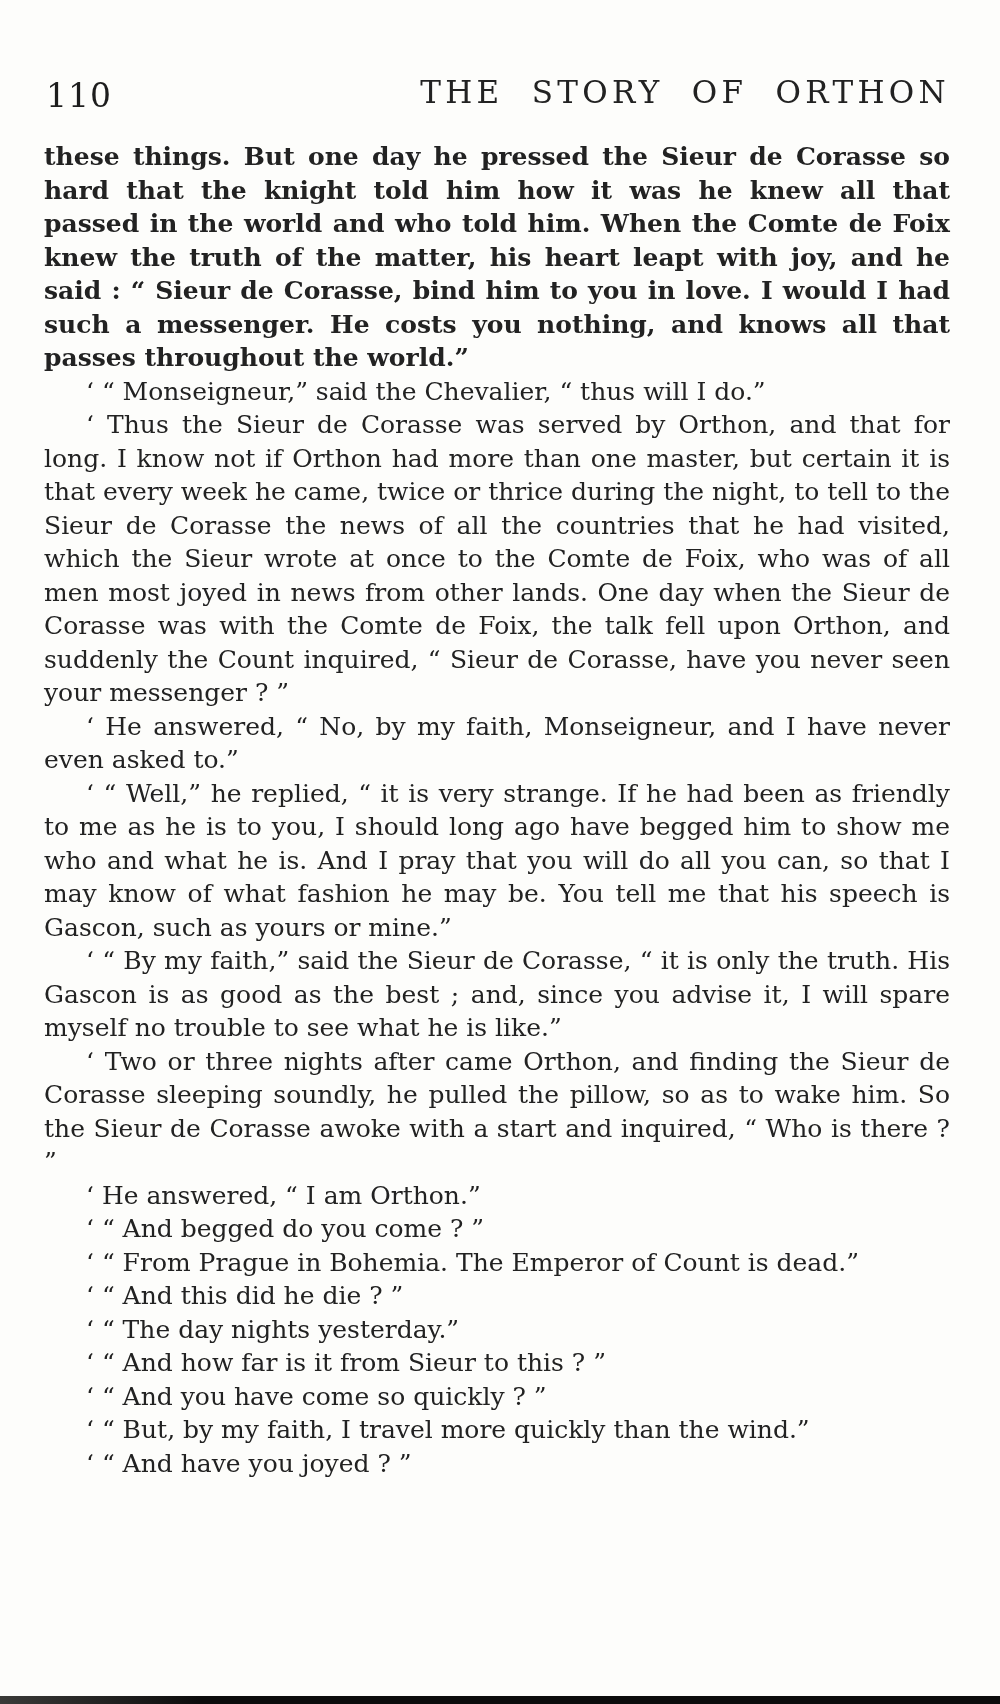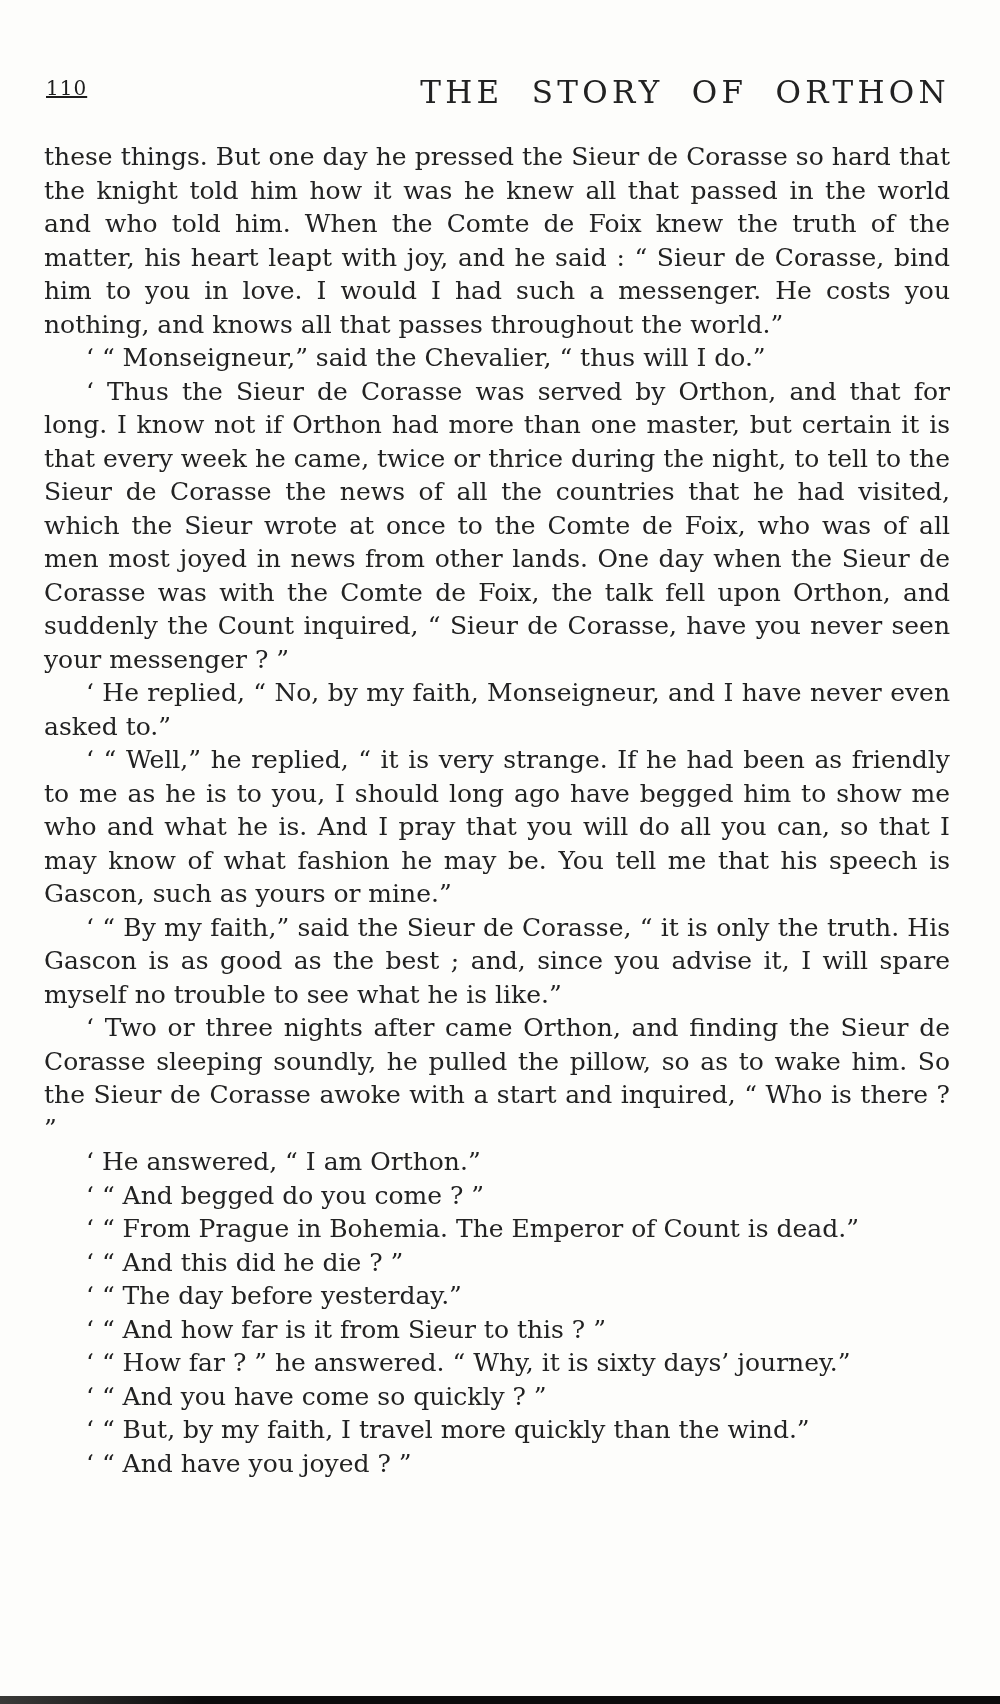--- a/index.html
+++ b/index.html
@@ -20,42 +20,42 @@
   }
   .running-head {
     position: relative;
     height: 42px;
     margin-bottom: 26px;
   }
   .page-number {
     position: absolute;
     left: 2px;
     top: 4px;
-    font-size: 20px;
+    font-size: 33px;
     letter-spacing: 1px;
-    text-decoration: underline;
   }
   .page-title {
     text-align: right;
     font-size: 31px;
     letter-spacing: 0.14em;
     word-spacing: 0.45em;
     padding-top: 2px;
     color: #222;
   }
   .page-body p {
     margin: 0;
     font-size: 25px;
     line-height: 33.5px;
     text-align: justify;
     text-indent: 42px;
     color: #222;
   }
   .page-body p.first {
     text-indent: 0;
+    font-weight: bold;
   }
   .scan-edge {
     position: absolute;
     left: 0;
     right: 0;
     bottom: 0;
     height: 8px;
     background: linear-gradient(90deg, #3a3a38 0%, #0c0c0c 20%, #0c0c0c 100%);
   }
 </style>
@@ -66,31 +66,30 @@
 
   <div class="running-head">
     <span class="page-number">110</span>
     <div class="page-title">THE STORY OF ORTHON</div>
   </div>
 
   <div class="page-body">
     <p class="first">these things. But one day he pressed the Sieur de Corasse so hard that the knight told him how it was he knew all that passed in the world and who told him. When the Comte de Foix knew the truth of the matter, his heart leapt with joy, and he said : “ Sieur de Corasse, bind him to you in love. I would I had such a messenger. He costs you nothing, and knows all that passes throughout the world.”</p>
     <p>‘ “ Monseigneur,” said the Chevalier, “ thus will I do.”</p>
     <p>‘ Thus the Sieur de Corasse was served by Orthon, and that for long. I know not if Orthon had more than one master, but certain it is that every week he came, twice or thrice during the night, to tell to the Sieur de Corasse the news of all the countries that he had visited, which the Sieur wrote at once to the Comte de Foix, who was of all men most joyed in news from other lands. One day when the Sieur de Corasse was with the Comte de Foix, the talk fell upon Orthon, and suddenly the Count inquired, “ Sieur de Corasse, have you never seen your messenger ? ”</p>
-    <p>‘ He replied, “ No, by my faith, Monseigneur, and I have never even asked to.”</p>
+    <p>‘ He answered, “ No, by my faith, Monseigneur, and I have never even asked to.”</p>
     <p>‘ “ Well,” he replied, “ it is very strange. If he had been as friendly to me as he is to you, I should long ago have begged him to show me who and what he is. And I pray that you will do all you can, so that I may know of what fashion he may be. You tell me that his speech is Gascon, such as yours or mine.”</p>
     <p>‘ “ By my faith,” said the Sieur de Corasse, “ it is only the truth. His Gascon is as good as the best ; and, since you advise it, I will spare myself no trouble to see what he is like.”</p>
     <p>‘ Two or three nights after came Orthon, and finding the Sieur de Corasse sleeping soundly, he pulled the pillow, so as to wake him. So the Sieur de Corasse awoke with a start and inquired, “ Who is there ? ”</p>
     <p>‘ He answered, “ I am Orthon.”</p>
     <p>‘ “ And begged do you come ? ”</p>
     <p>‘ “ From Prague in Bohemia. The Emperor of Count is dead.”</p>
     <p>‘ “ And this did he die ? ”</p>
-    <p>‘ “ The day before yesterday.”</p>
+    <p>‘ “ The day nights yesterday.”</p>
     <p>‘ “ And how far is it from Sieur to this ? ”</p>
-    <p>‘ “ How far ? ” he answered. “ Why, it is sixty days’ journey.”</p>
     <p>‘ “ And you have come so quickly ? ”</p>
     <p>‘ “ But, by my faith, I travel more quickly than the wind.”</p>
     <p>‘ “ And have you joyed ? ”</p>
   </div>
 
 </div>
 
 <div class="scan-edge"></div>
 
 </body></html>

